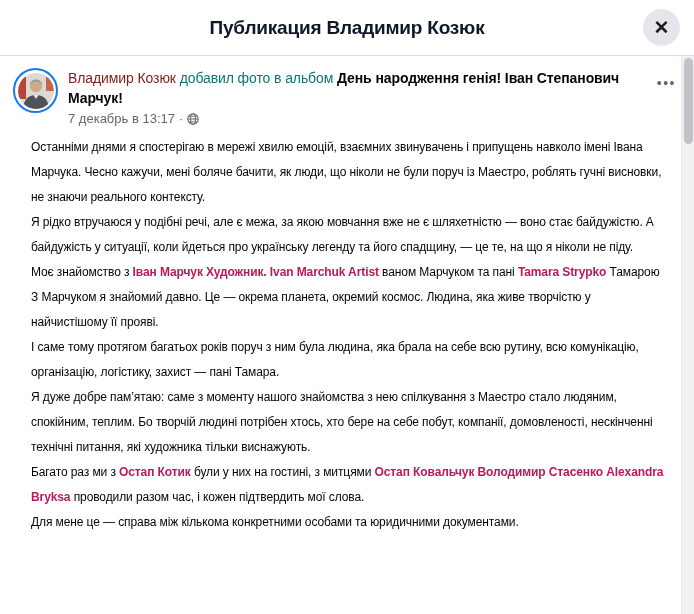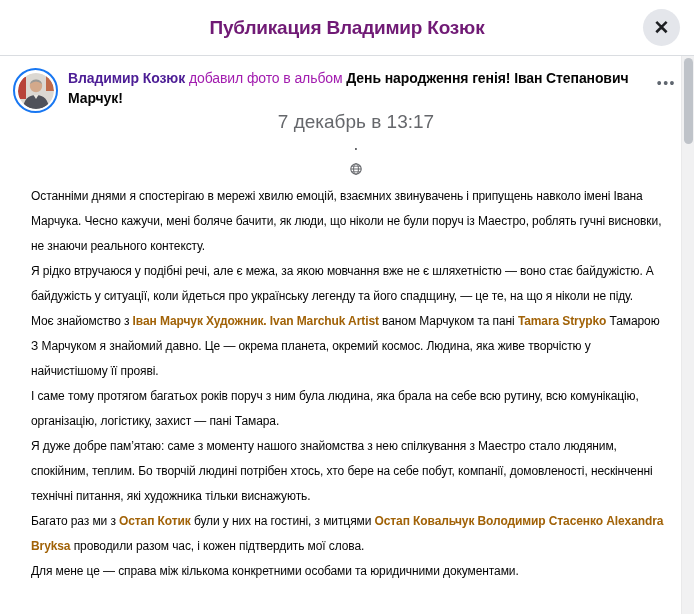--- a/index.html
+++ b/index.html
@@ -18,21 +18,21 @@
     border-bottom: 1px solid #dadde1;
     display: flex;
     align-items: center;
     justify-content: center;
     position: relative;
     background: #fff;
   }
   .modal-title {
     font-size: 19px;
     font-weight: 700;
-    color: #701a75;
+    color: #0f172a;
     margin: 12px;
     letter-spacing: -0.2px;
   }
   .close-btn {
     position: absolute;
     right: 14px; top: 9px;
     width: 37px; height: 37px;
     border-radius: 50%;
     background: #e4e6eb;
     border: none;
@@ -81,31 +81,30 @@
   .post-meta {
     margin-left: 10px;
     flex: 1;
     padding-right: 34px;
   }
   .headline {
     font-size: 14px;
     line-height: 20px;
     letter-spacing: -0.1px;
   }
-  .author-name { font-weight: 700; color: #4c1d95; cursor: pointer; }
-  .action-text { color: #a21caf; font-weight: 400; }
+  .author-name { font-weight: 400; color: #7f1d1d; cursor: pointer; }
+  .action-text { color: #0f766e; font-weight: 400; }
   .album-link  { font-weight: 700; color: #050505; cursor: pointer; }
   .time-line {
-    font-size: 19px;
+    font-size: 13px;
     color: #65676b;
     display: flex;
     align-items: center;
     gap: 4px;
     margin-top: 3px;
-    flex-direction: column;
   }
   .time-dot { color: #65676b; }
   .more-btn {
     position: absolute;
     right: 16px; top: 16px;
     background: none;
     border: none;
     color: #606770;
     font-size: 14px;
     letter-spacing: 1.5px;
@@ -116,21 +115,21 @@
   
   .post-body {
     padding: 9px 26px 0 31px;
     font-size: 12px;
     line-height: 25px;
     letter-spacing: -0.1px;
     color: #050505;
   }
   .post-body p { margin: 0; }
   .mention {
-    color: #a16207;
+    color: #be185d;
     font-weight: 700;
     text-decoration: none;
     cursor: pointer;
   }
   
   .scrollbar-track {
     position: absolute;
     top: 56px; right: 0; bottom: 0;
     width: 13px;
     background: #f1f1f2;

